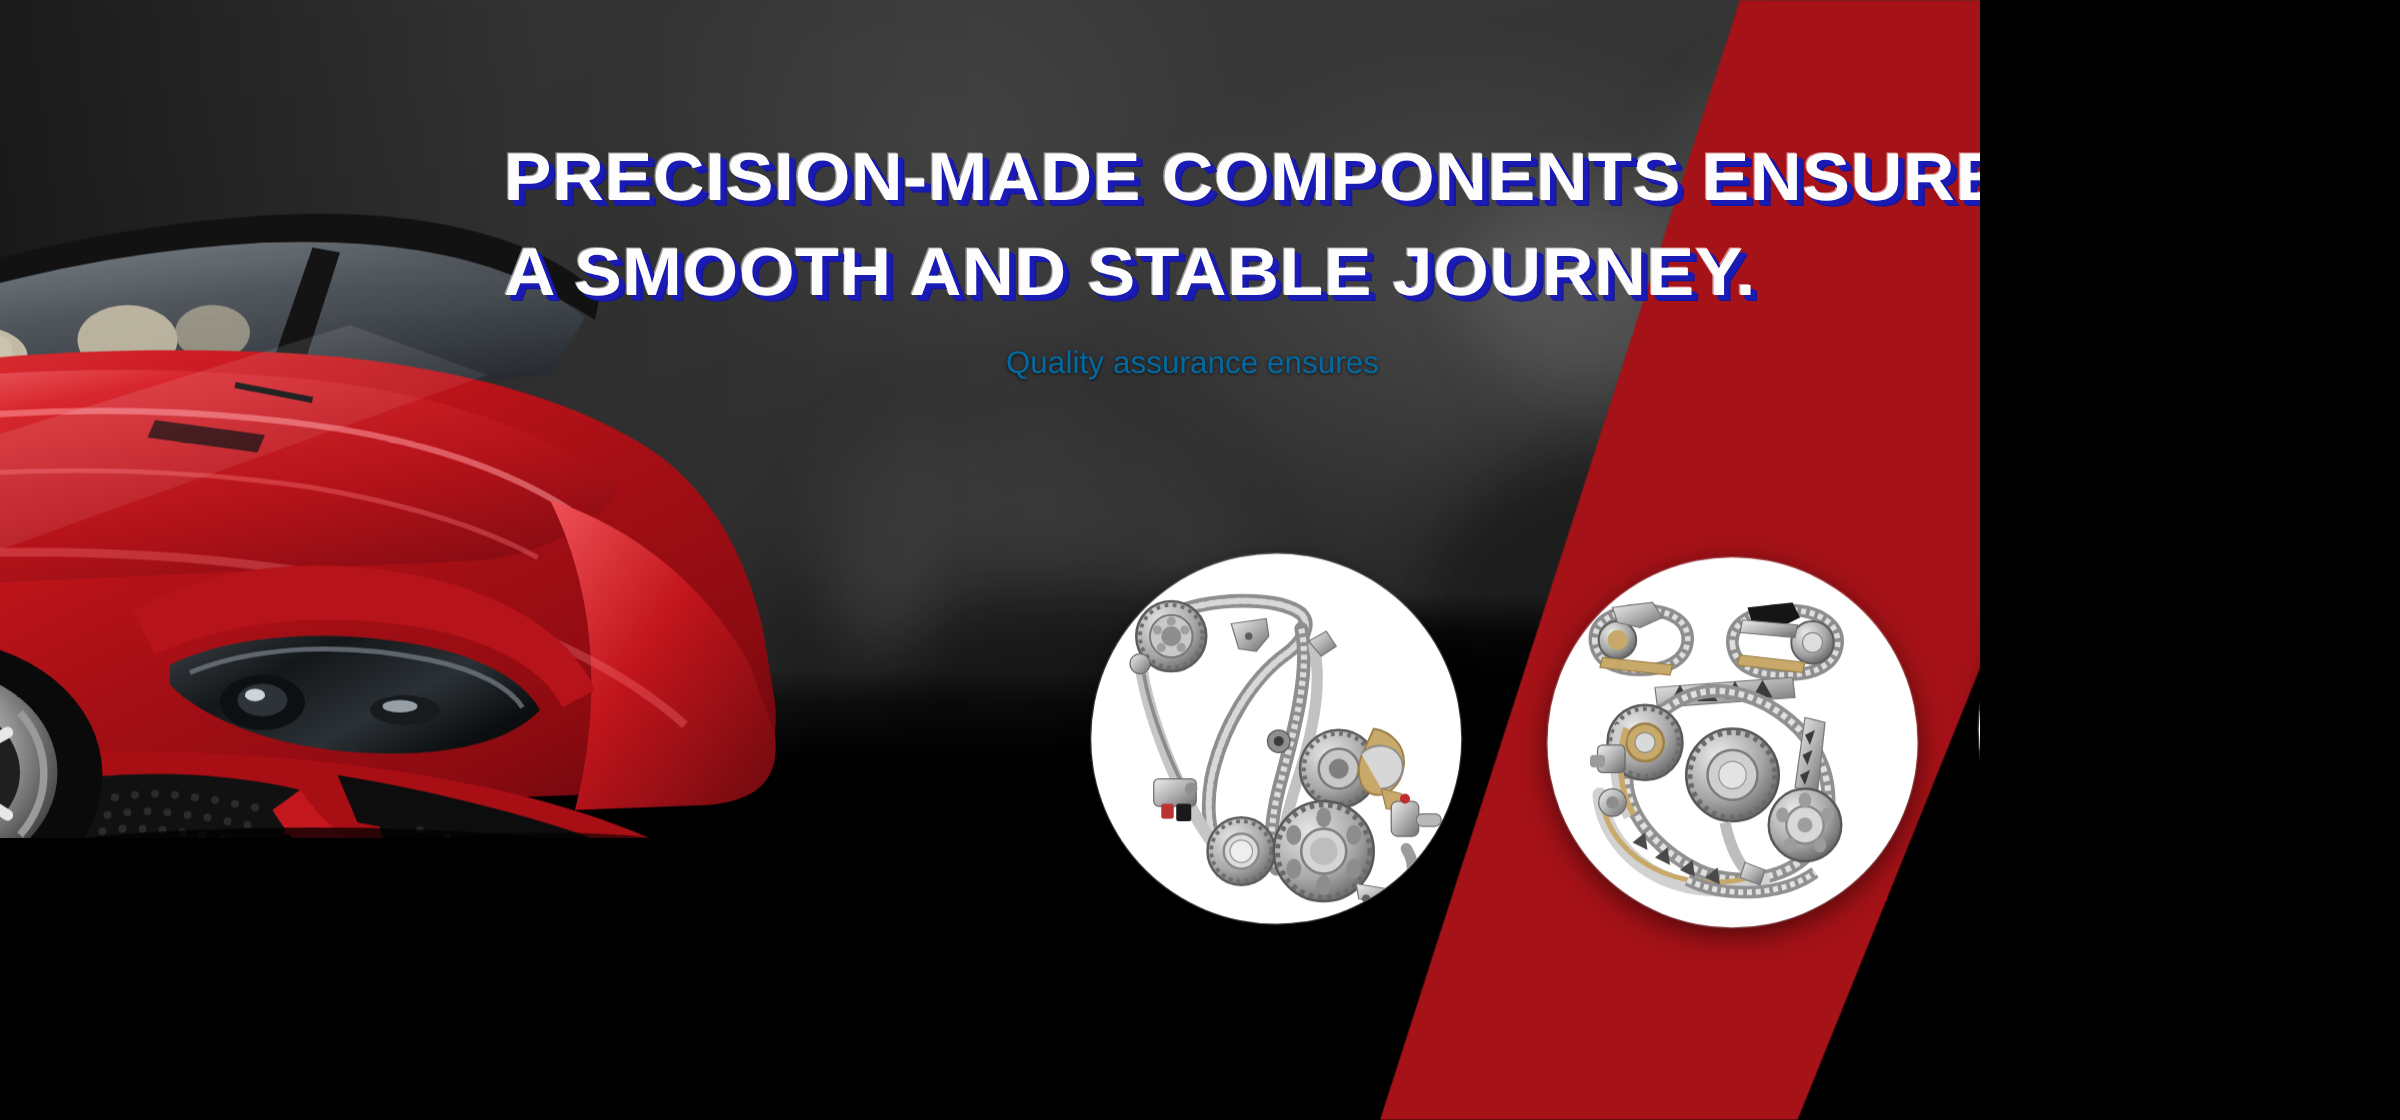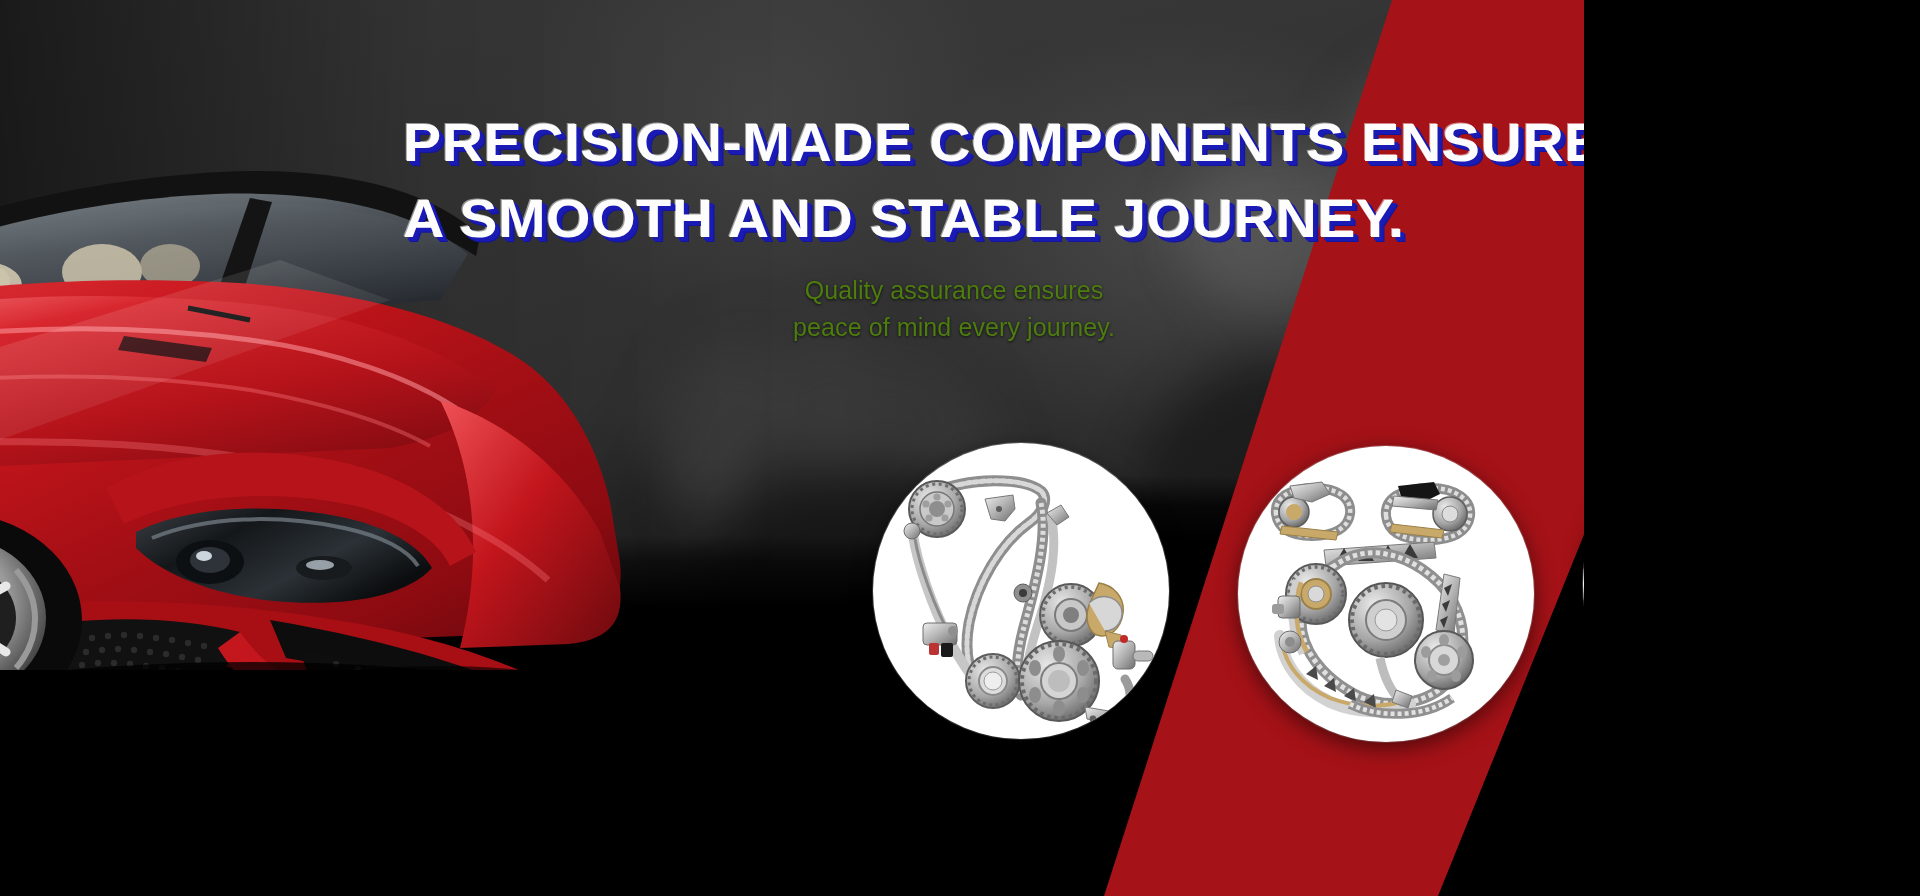--- a/index.html
+++ b/index.html
@@ -84,21 +84,21 @@
     white-space:nowrap;
   }
   .headline .l2{ display:block; }
 
   
   .subtitle{
     position:absolute; left:744px; top:272px; width:420px;
     text-align:center;
     font-size:25px;
     line-height:37px;
-    color:#4d7c0f;
+    color:#0369a1;
     font-weight:normal;
     letter-spacing:.1px;
     text-shadow:0 1px 3px rgba(0,0,0,.75);
   }
 
   
   .circle{
     position:absolute;
     border-radius:50%;
     background:#fff;
@@ -325,21 +325,20 @@
     </svg>
   </div>
 
   <h1 class="headline">
     <span class="l1">PRECISION-MADE COMPONENTS ENSURE</span>
     <span class="l2">A SMOOTH AND STABLE JOURNEY.</span>
   </h1>
 
   <p class="subtitle">
     <span>Quality assurance ensures</span><br>
-    <span>peace of mind every journey.</span>
   </p>
 
   <div class="circle" id="circle-1">
     <div class="inner">
       <svg viewBox="0 0 296 296" aria-hidden="true">
         <defs>
           <linearGradient id="steelA" x1="0" y1="0" x2="1" y2="1">
             <stop offset="0" stop-color="#eeeeee"></stop>
               <stop offset=".5" stop-color="#b2b2b2"></stop>
             <stop offset="1" stop-color="#6f6f6f"></stop>

